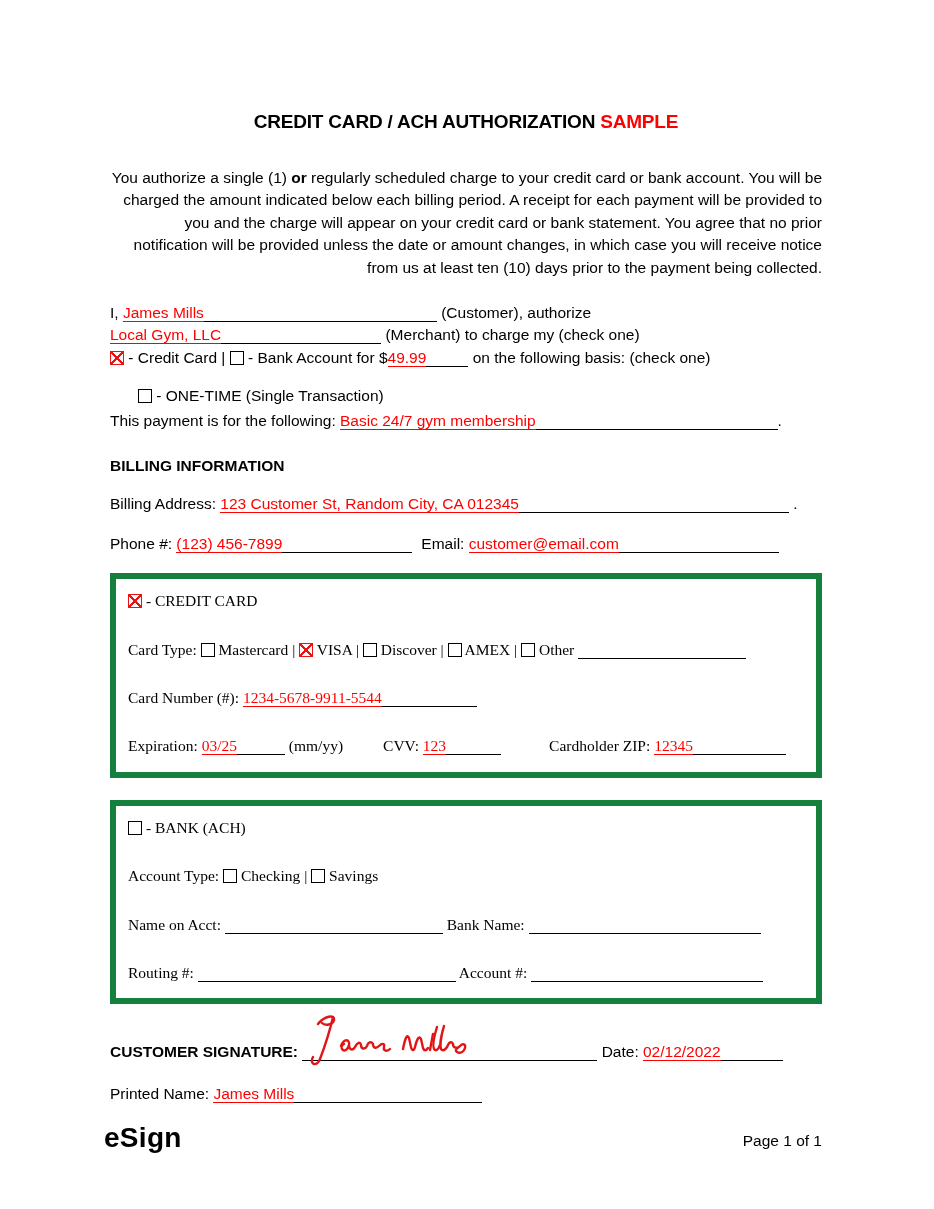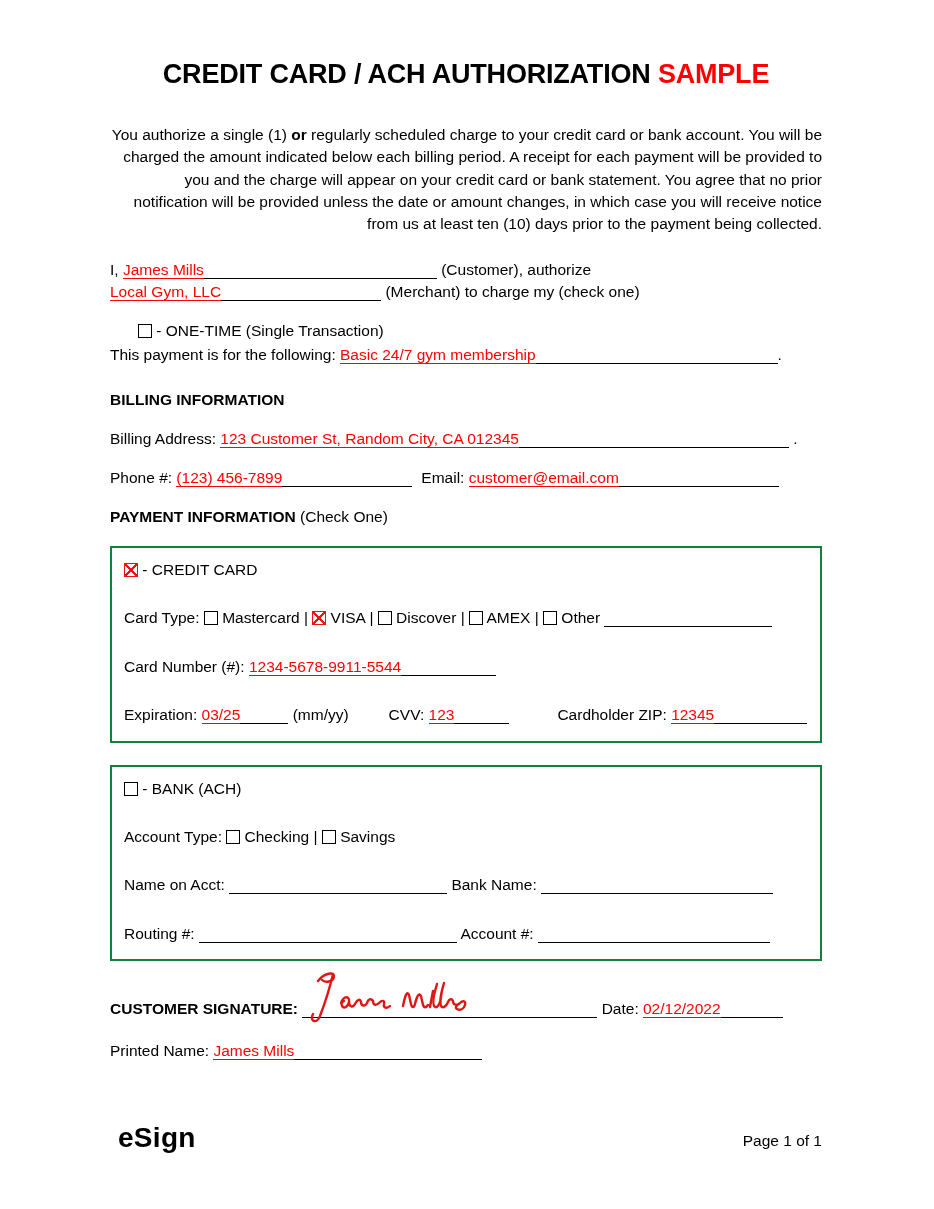--- a/index.html
+++ b/index.html
@@ -3,21 +3,21 @@
 <meta charset="utf-8">
 <style>
   html,body { margin:0; padding:0; background:#fff; }
   .page {
     position:relative; width:934px; height:1209px; background:#ffffff;
     font-family:"Liberation Sans", sans-serif; font-size:15.5px; color:#000;
     overflow:hidden;
   }
   .content { padding:0 112px 0 110px; }
   h1.title {
-    margin:60px 0 0; text-align:center; font-size:27px; font-weight:bold;
+    margin:112px 0 0; text-align:center; font-size:19px; font-weight:bold;
     letter-spacing:-0.2px; line-height:1.1; white-space:nowrap;
   }
   .red { color:#ff0000; }
   .b { font-weight:bold; }
   p.intro { margin:34px 0 0; line-height:22.4px; text-align:right; }
   .line { line-height:22.4px; }
   .mt-block { margin-top:23px; }
   .mt-gap { margin-top:16px; }
   .indent { padding-left:28px; }
   
@@ -38,33 +38,33 @@
     border:1.6px solid #000; background:#fff; vertical-align:-2px;
   }
   .cb.checked {
     border-color:#e81414;
     background-color:#fff7f7;
     background-image:
       linear-gradient(45deg,  transparent 43%, #e81414 43%, #e81414 57%, transparent 57%),
       linear-gradient(-45deg, transparent 43%, #e81414 43%, #e81414 57%, transparent 57%);
   }
   .formbox {
-    border:2px solid #15803d; margin-top:18px; padding:6px 12px 14px;
+    border:6px solid #15803d; margin-top:18px; padding:6px 12px 14px;font-family:Liberation Serif, serif;
   }
   .formbox .row { margin-top:26px; line-height:22.4px; }
   .formbox .row:first-child { margin-top:5px; }
   .gap40 { margin-left:40px; }
   .gap48 { margin-left:48px; }
   .sigline {
     position:relative; display:inline-block; width:295px; height:15px;
     border-bottom:1.5px solid #000; vertical-align:-4px;
   }
   .sigline svg { position:absolute; left:4px; bottom:-9px; overflow:visible; }
   .footer {
-    position:absolute; left:110px; right:112px; top:1122px;
+    position:absolute; left:96px; right:112px; top:1122px;
     display:flex; justify-content:space-between; align-items:flex-end;
   }
   .logo { font-size:28px; font-weight:800; letter-spacing:0.3px; padding-left:8px; }
   .pagenum { font-size:15.5px; padding-bottom:4px; }
 </style>
 </head>
 <body>
 
 <div class="page">
   <div class="content">
@@ -72,20 +72,23 @@
     <h1 class="title"><span>CREDIT CARD / ACH AUTHORIZATION</span> <span class="red">SAMPLE</span></h1>
 
     <p class="intro"><span>You authorize a single (1) </span><span class="b">or</span><span> regularly scheduled charge to your credit card or bank account. You will be charged the amount indicated below each billing period. A receipt for each payment will be provided to you and the charge will appear on your credit card or bank statement. You agree that no prior notification will be provided unless the date or amount changes, in which case you will receive notice from us at least ten (10) days prior to the payment being collected.</span></p>
 
     <div class="mt-block">
       <div class="line">
         <span>I, </span><span class="val">James Mills</span><span class="blank" style="width:233px"></span><span> (Customer), authorize</span>
       </div>
       <div class="line">
         <span class="val">Local Gym, LLC</span><span class="blank" style="width:160px"></span><span> (Merchant) to charge my (check one)</span>
+      </div>
+      <div class="line">
+        <span class="cb checked"></span><span> - Credit Card | </span><span class="cb"></span><span> - Bank Account for $</span><span class="val">49.99</span><span class="blank" style="width:42px"></span><span> on the following basis: (check one)</span>
       </div>
     </div>
 
     <div class="mt-gap indent">
       <div class="line">
         <span class="cb"></span><span> - ONE-TIME (Single Transaction)</span>
       </div>
     </div>
 
     <div class="line" style="margin-top:2px">
@@ -95,23 +98,20 @@
     <div class="line b" style="margin-top:23px">BILLING INFORMATION</div>
 
     <div class="line" style="margin-top:16px">
       <span>Billing Address: </span><span class="val">123 Customer St, Random City, CA 012345</span><span class="blank" style="width:270px"></span><span> .</span>
     </div>
 
     <div class="line" style="margin-top:17px">
       <span>Phone #: </span><span class="val">(123) 456-7899</span><span class="blank" style="width:130px"></span><span style="margin-left:9px">Email: </span><span class="val">customer@email.com</span><span class="blank" style="width:160px"></span>
     </div>
 
-    <div class="line" style="margin-top:16px">
-      <span class="b">PAYMENT INFORMATION</span><span> (Check One)</span>
-    </div>
 
     <div class="formbox">
       <div class="row">
         <span class="cb checked"></span><span> - CREDIT CARD</span>
       </div>
       <div class="row">
         <span>Card Type: </span><span class="cb"></span><span> Mastercard | </span><span class="cb checked"></span><span> VISA | </span><span class="cb"></span><span> Discover | </span><span class="cb"></span><span> AMEX | </span><span class="cb"></span><span> Other </span><span class="blank" style="width:168px"></span>
       </div>
       <div class="row">
         <span>Card Number (#): </span><span class="val">1234-5678-9911-5544</span><span class="blank" style="width:95px"></span>

